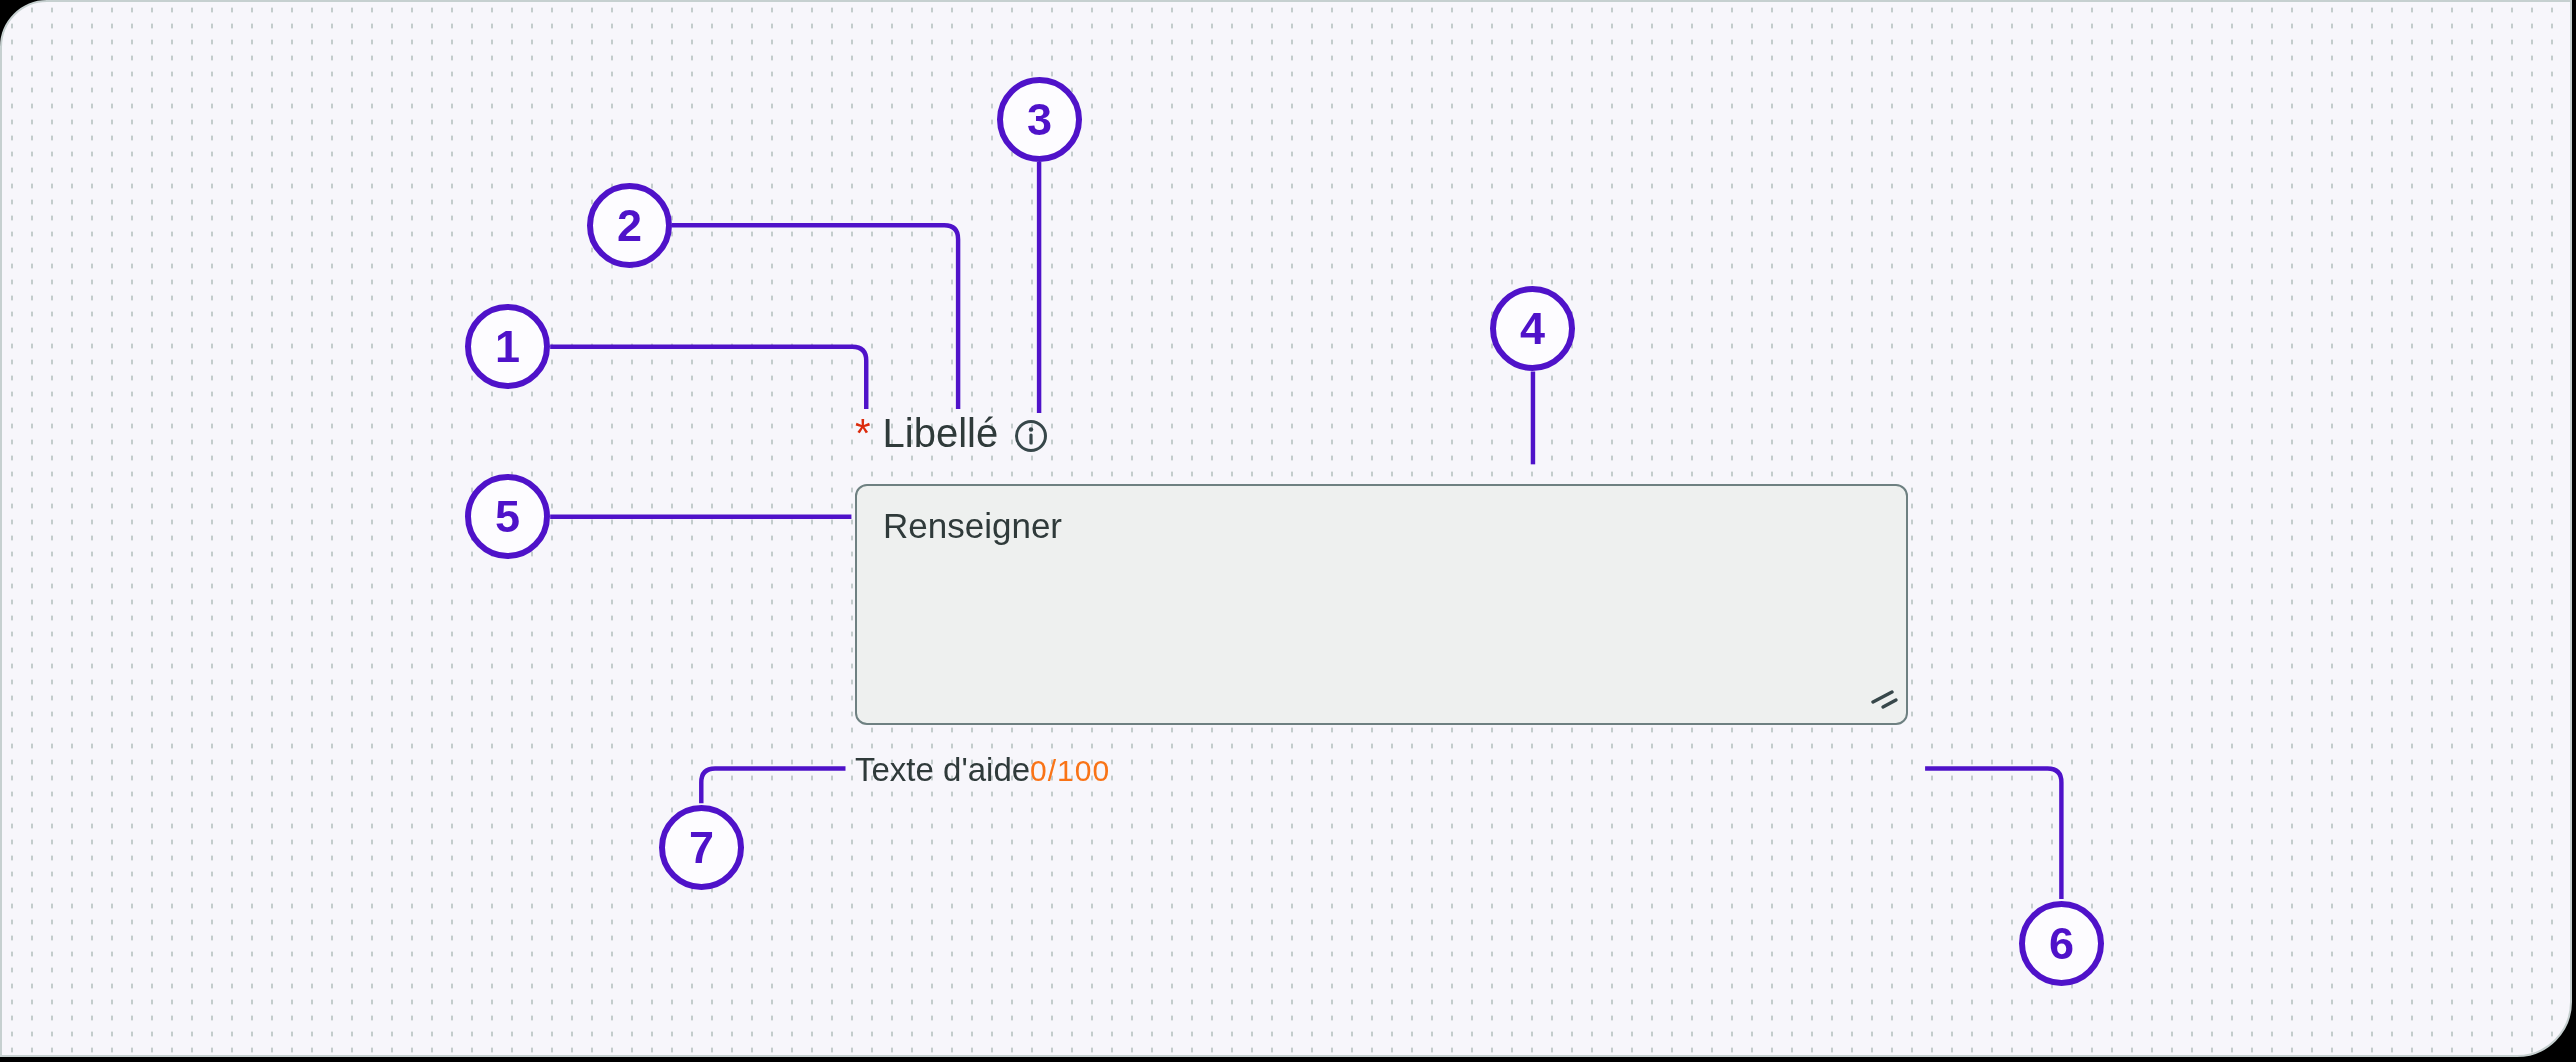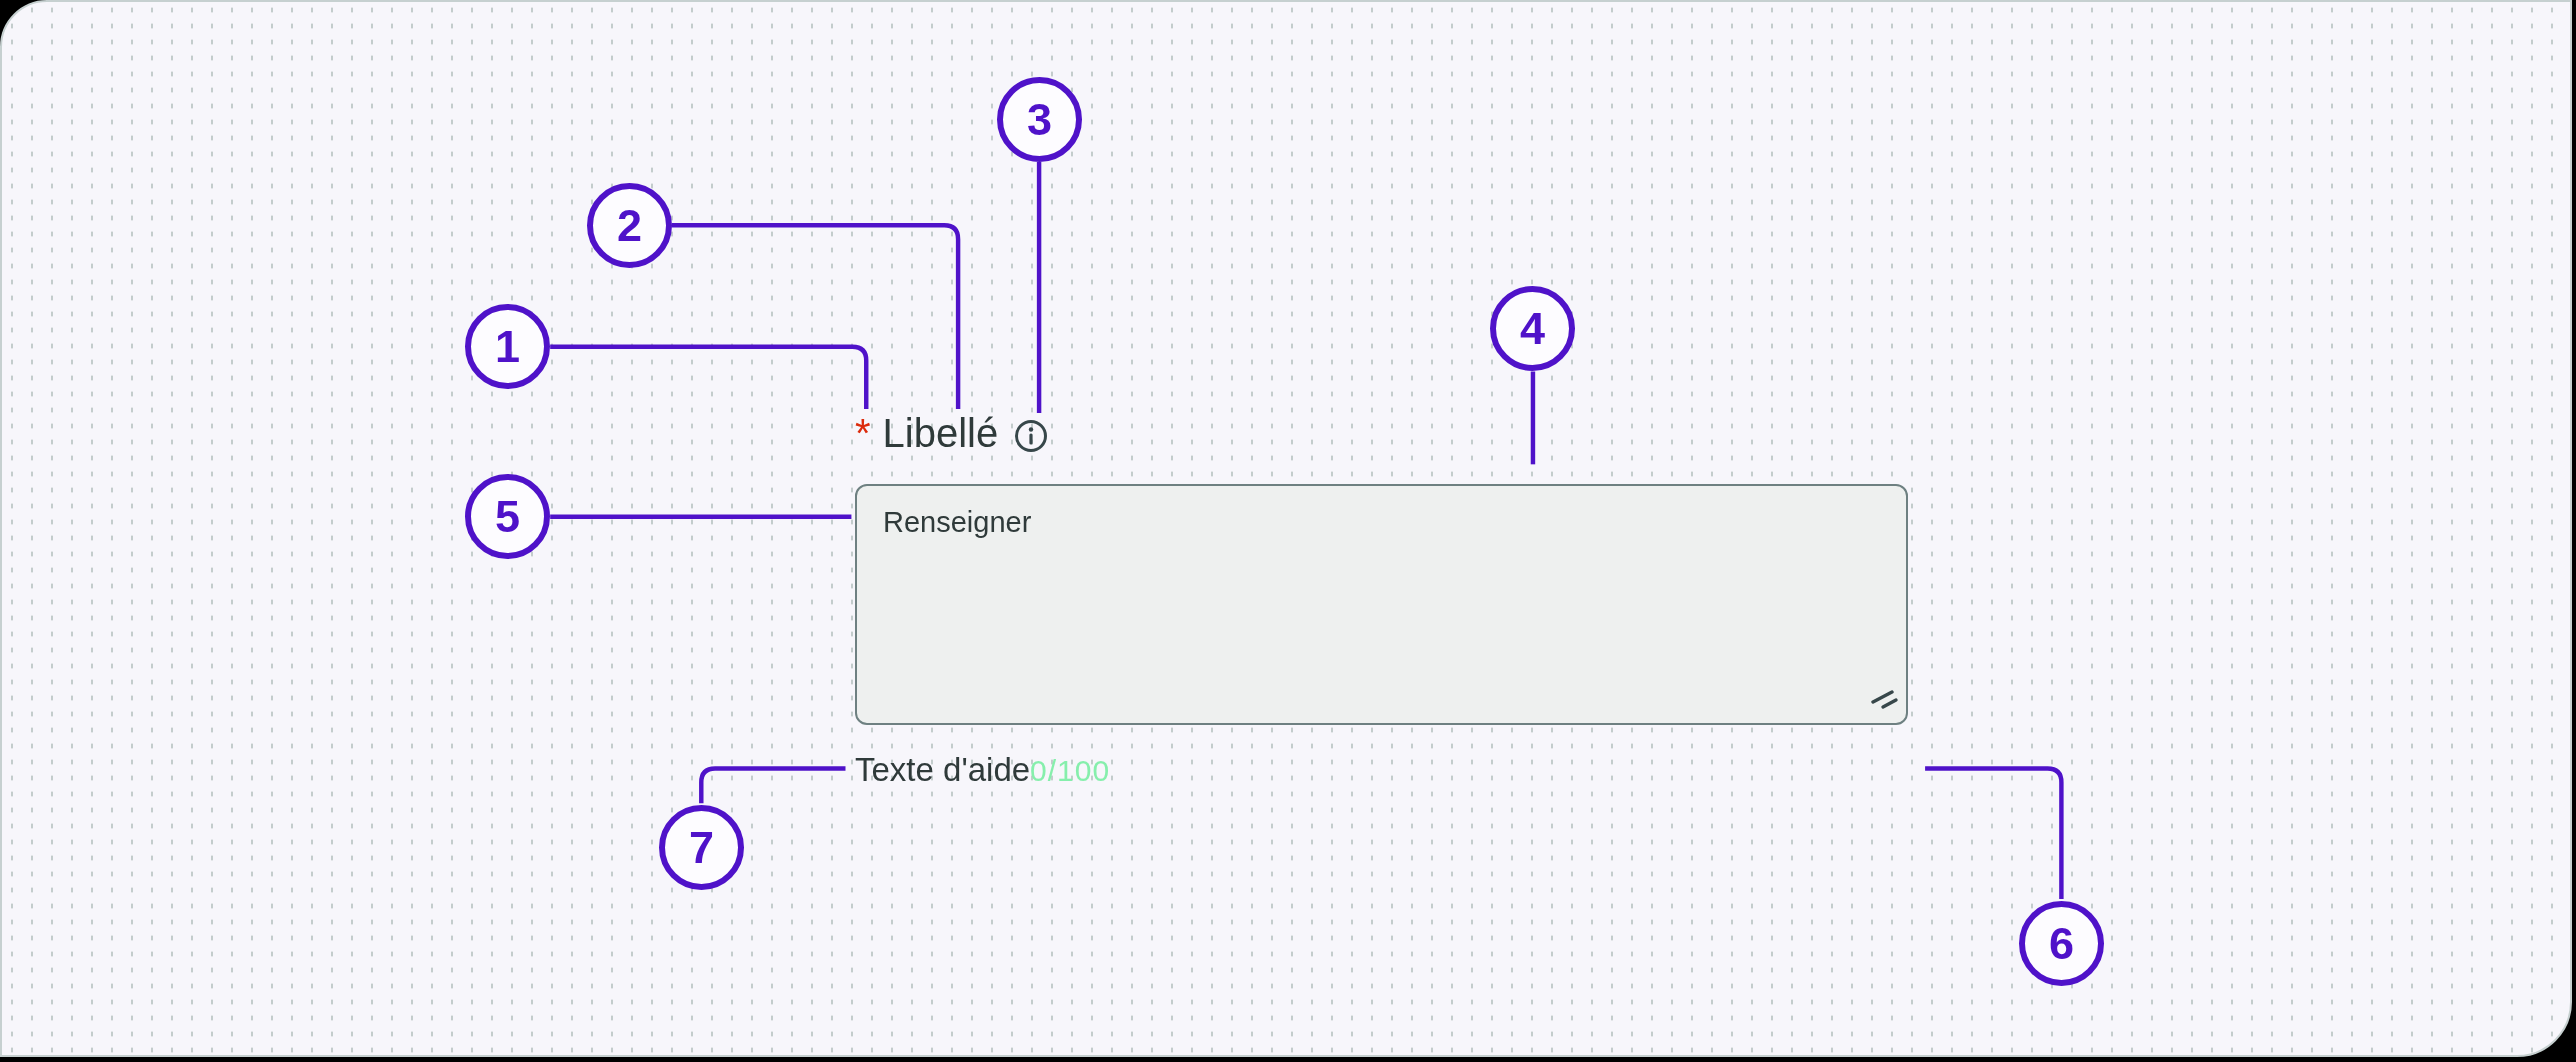--- a/index.html
+++ b/index.html
@@ -31,34 +31,34 @@
   
   .field{
     position:absolute;left:855px;top:484px;
     width:1053px;height:241px;
     box-sizing:border-box;
     background:#eef0ef;
     border:2.5px solid #6e8081;
     border-radius:12px;
     padding:20px 26px;
     font-family:"Liberation Sans","DejaVu Sans",sans-serif;
-    font-size:29px;color:#2f3a3a;
+    font-size:35px;color:#2f3a3a;
     resize:none;outline:none;
   }
   .field::placeholder{color:#2f3a3a;opacity:1;}
   .resize-handle{
     position:absolute;left:1871px;top:689px;pointer-events:none;
   }
   
   .helper-row{
     position:absolute;left:855px;top:751px;width:1053px;
     display:flex;justify-content:flex-start;align-items:baseline;
   }
   .helper-text{font-size:33px;color:#2f3a3a;}
-  .char-counter{font-size:30px;color:#86efac;letter-spacing:1px;}
+  .char-counter{font-size:30px;color:#f97316;letter-spacing:1px;}
   
   .callout{
     position:absolute;width:85px;height:85px;box-sizing:border-box;
     border:6px solid #4f12c9;border-radius:50%;
     background:#fdfcff;
     display:flex;align-items:center;justify-content:center;
     font-size:45px;font-weight:700;color:#4f12c9;
     z-index:3;
   }
   .lines{position:absolute;left:0;top:0;z-index:2;pointer-events:none;}

